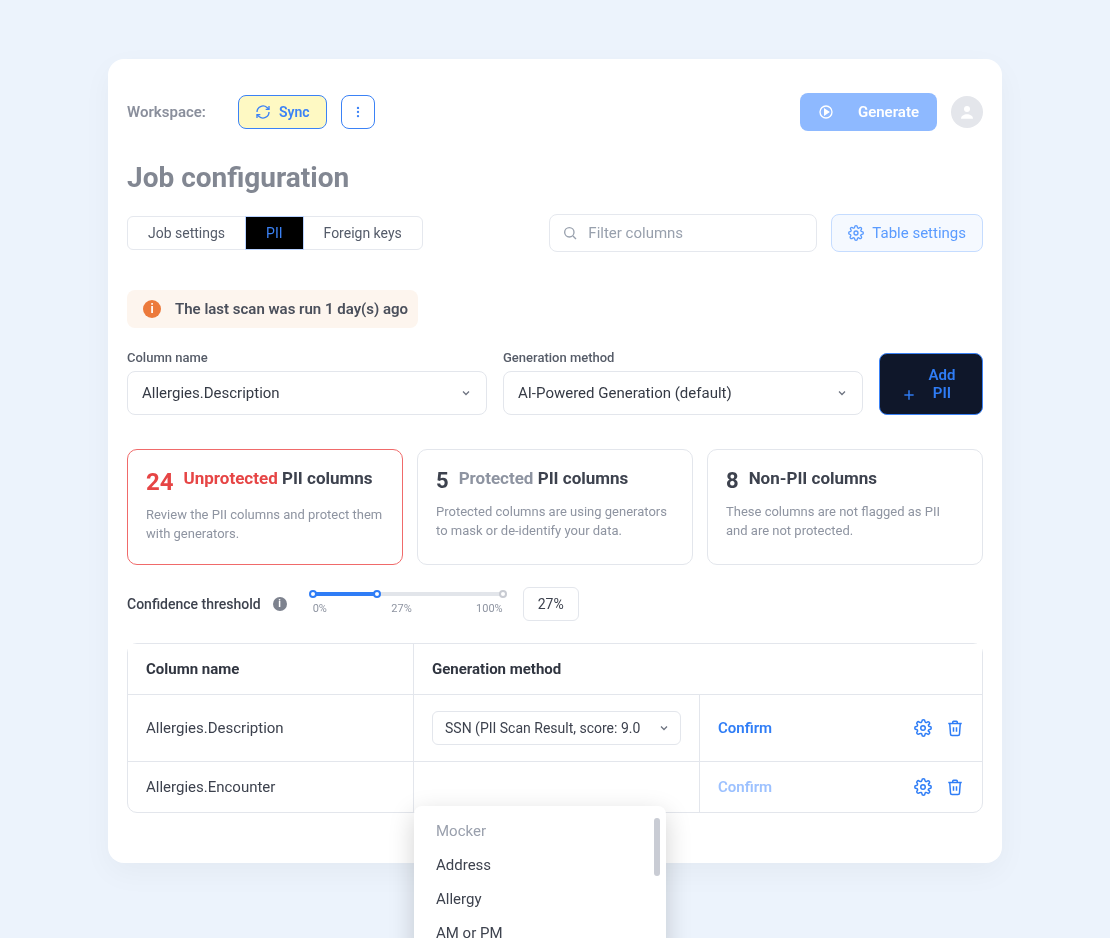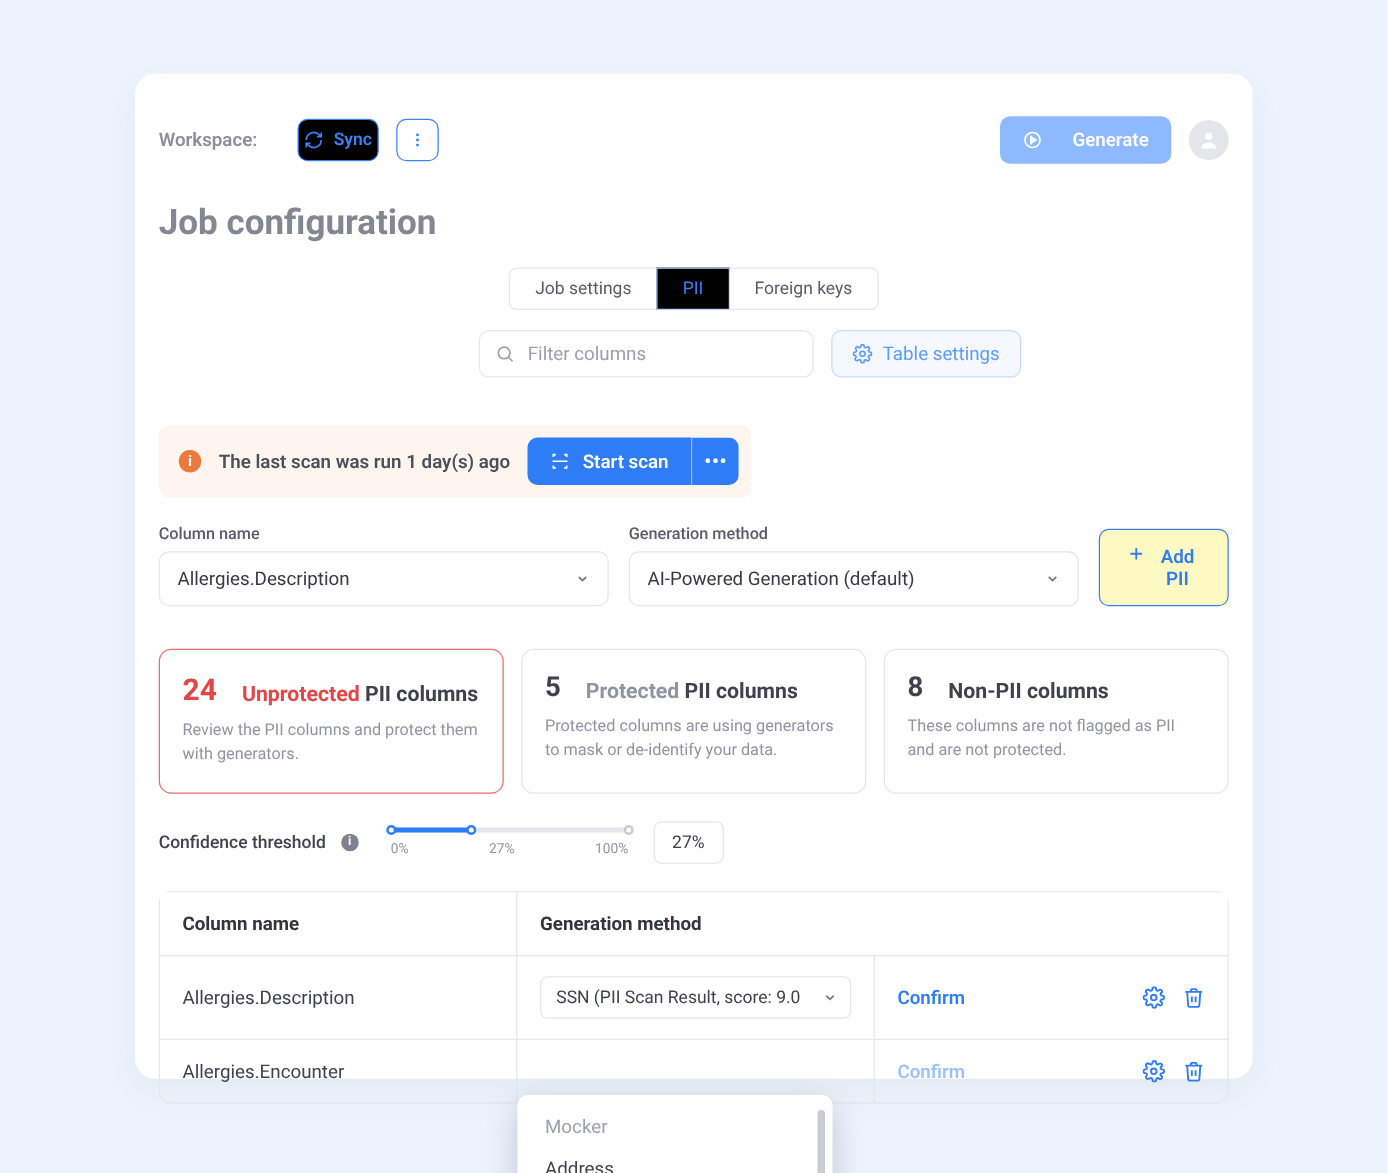--- a/index.html
+++ b/index.html
@@ -24,22 +24,22 @@
     gap: 14px;
   }
   .workspace-label { color: #8a8f9c; font-size: 15px; font-weight: 600; }
   .workspace-select {
     border: 1px solid #e5e8ee; border-radius: 8px; padding: 10px 40px 10px 14px;
     color: #9aa0ad; font-size: 15px; position: relative; min-width: 242px;
     background: #fff;
   }
   .workspace-select .chev { position: absolute; right: 12px; top: 50%; transform: translateY(-50%); color: #9aa0ad; }
   .sync-btn {
-    border: 1px solid #3b82f6; color: #3b82f6; background: #000000;
-    border-radius: 8px; padding: 8px 4px; font-size: 14px; font-weight: 600;
+    border: 1px solid #3b82f6; color: #3b82f6; background: #fef9c3;
+    border-radius: 8px; padding: 8px 16px; font-size: 14px; font-weight: 600;
     display: inline-flex; align-items: center; gap: 8px; cursor: pointer;
     margin-left: 18px;
   }
   .kebab-btn {
     border: 1px solid #3b82f6; border-radius: 8px; width: 34px; height: 34px;
     display: inline-flex; align-items: center; justify-content: center; cursor: pointer;
     background:#fff; color:#3b82f6;
   }
   .spacer { flex: 1; }
   .generate-btn {
@@ -49,21 +49,21 @@
   }
   .avatar {
     width: 32px; height: 32px; border-radius: 50%; background: #e4e6eb;
     display:flex; align-items:center; justify-content:center; color:#fff;
   }
 
   
   .page-title { color: #828792; font-size: 28px; font-weight: 700; margin: 30px 19px 0; }
 
   
-  .tabs-row { display:flex; align-items:center; margin: 20px 19px 0; gap: 16px; flex-direction: column; }
+  .tabs-row { display:flex; align-items:center; margin: 20px 19px 0; gap: 5px; }
   .tab-group { display:flex; }
   .tab {
     border: 1px solid #e5e8ee; padding: 8px 20px; font-size: 14px; color:#545b69;
     background:#fff; cursor:pointer; margin-left:-1px;
   }
   .tab:first-child { border-radius: 6px 0 0 6px; margin-left:0; }
   .tab:last-child  { border-radius: 0 6px 6px 0; }
   .tab.active { color:#3b82f6; border-color:#b9d2ff; background:#000000; position:relative; z-index:1; }
   .filter-wrap { flex:1; display:flex; justify-content:flex-end; gap:14px; margin-left:90px; }
   .filter-input {
@@ -103,32 +103,32 @@
   .field { display:flex; flex-direction:column; gap:6px; }
   .field-label { font-size:13px; color:#565c68; font-weight:500; }
   .select {
     border:1px solid #e3e6ec; border-radius:8px; padding:12px 40px 12px 14px;
     color:#353a45; font-size:15px; position:relative; background:#fff;
   }
   .select .chev { position:absolute; right:14px; top:50%; transform:translateY(-50%); color:#6d7380; }
   .col-select { width: 360px; }
   .method-select { width: 360px; }
   .add-pii-btn {
-    border:1px solid #3b82f6; color:#2f7df6; background:#fef9c3; border-radius:8px;
+    border:1px solid #3b82f6; color:#2f7df6; background:#0f172a; border-radius:8px;
     padding:12px 22px; font-size:15px; font-weight:600; cursor:pointer;
-    display:inline-flex; align-items:flex-start; gap:8px;
+    display:inline-flex; align-items:flex-end; gap:8px;
   }
 
   
   .cards-row { display:flex; gap:14px; margin:34px 19px 0; }
   .card {
     flex:1; border:1px solid #e3e6ec; border-radius:10px; padding:18px 18px 20px;
   }
   .card.red { border-color:#f06a6a; }
-  .card-title { font-size:17px; font-weight:700; color:#3d424e; display:flex; align-items:flex-end; gap:20px; }
+  .card-title { font-size:17px; font-weight:700; color:#3d424e; display:flex; align-items:flex-start; gap:10px; }
   .card.red .card-title { color:#3d424e; }
   .card.red .num { color:#e64545; font-size:24px; font-weight:700; }
   .card .num { color:#3d424e; font-size:22px; font-weight:700; }
   .card.red .highlight { color:#e64545; }
   .card-desc { color:#8e94a1; font-size:13px; margin-top:10px; line-height:1.45; }
 
   
   .threshold-row { display:flex; align-items:center; gap:12px; margin:22px 19px 0; }
   .threshold-label { font-size:14px; color:#3d424e; font-weight:500; }
   .info-dot{ width:14px; height:14px; border-radius:50%; background:#7d828e; color:#fff; font-size:10px; font-weight:700; display:inline-flex; align-items:center; justify-content:center;}
@@ -265,37 +265,20 @@
         </span>
         <span>Table settings</span>
       </div>
     </div>
   </div>
 
   
   <div class="banner">
     <span class="info-icon">i</span>
     <span class="banner-text">The last scan was run 1 day(s) ago</span>
-    <div class="scan-group">
-      <button class="start-scan-btn">
-        <span>
-          <svg width="16" height="16" viewBox="0 0 24 24" fill="none" stroke="currentColor" stroke-width="2">
-              <path d="M4 7V4h3"></path>
-              <path d="M20 7V4h-3"></path>
-              <path d="M4 17v3h3"></path>
-              <path d="M20 17v3h-3"></path>
-              <line x1="3" y1="12" x2="21" y2="12"></line>
-            </svg>
-        </span>
-        <span>Start scan</span>
-      </button>
-      <button class="scan-more-btn">
-        <span>•••</span>
-      </button>
-    </div>
   </div>
 
   
   <div class="controls-row">
     <div class="field">
       <span class="field-label">Column name</span>
       <div class="select col-select">
         <span>Allergies.Description</span>
         <span class="chev">
           <svg width="12" height="12" viewBox="0 0 24 24" fill="none" stroke="currentColor" stroke-width="2.5">

